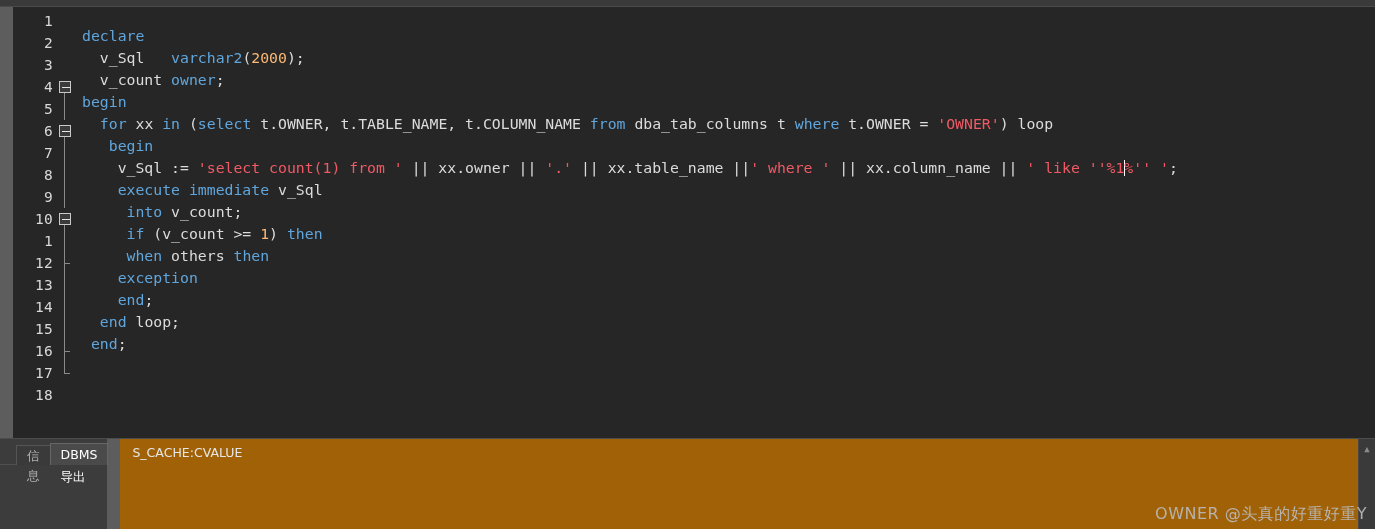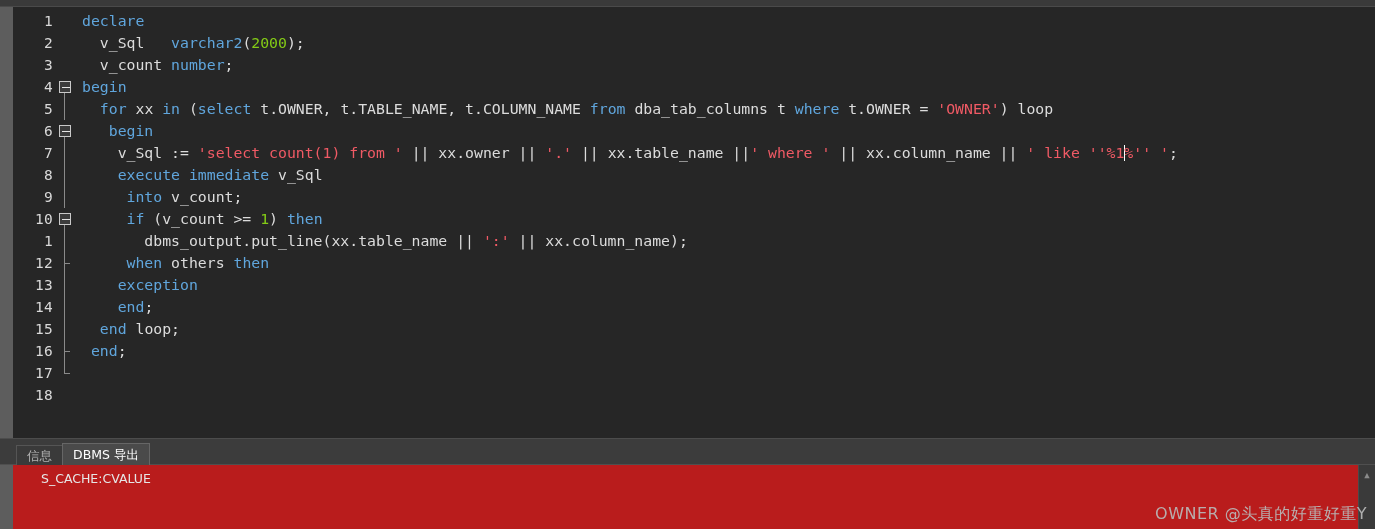--- a/index.html
+++ b/index.html
@@ -113,56 +113,55 @@
     left: 7px;
     width: 6px;
     height: 1px;
     background: #8a8a8a;
   }
 
   
   .code {
     flex: 1 1 auto;
     background: #262626;
-    padding-top: 3px;
+    padding-top: 18px;
     padding-left: 6px;
     overflow: hidden;
     position: relative;
   }
   .code .line {
     height: 22px;
     line-height: 22px;
     font-size: 14.8px;
     color: #dcdcdc;
     white-space: pre;
     letter-spacing: 0px;
   }
 
   
   .kw  { color: #60a6dd; }
-  .num { color: #84cc16; margin-top: 45px; }
+  .num { color: #fdba74; margin-top: 45px; }
   .str { color: #f05a65; }
   .pl  { color: #dcdcdc; }
   .op  { color: #dcdcdc; }
 
   
   .caret {
     display: inline-block;
     width: 1px;
     height: 16px;
     background: #ffffff;
     vertical-align: -3px;
     margin: 0 -1px 0 0;
   }
 
   
   .bottom-panel {
     flex: 1 1 auto;
     display: flex;
-    flex-direction: column;
     background: #3c3c3c;
     border-top: 1px solid #4c4c4c;
     position: relative;
     overflow: hidden;
   }
 
   .tabstrip {
     height: 26px;
     flex: 0 0 26px;
     display: flex;
@@ -214,22 +213,22 @@
     background: #2b2b2b;
     overflow: hidden;
   }
   .output-rail {
     width: 13px;
     flex: 0 0 13px;
     background: #5d5d5d;
   }
   .output-area {
     flex: 1 1 auto;
-    background: #b91c1c;
-    padding: 6px 0 0 28px;
+    background: #a16207;
+    padding: 6px 0 0 12px;
     position: relative;
     overflow: hidden;
   }
   .output-line {
     font-family: "DejaVu Sans", "Liberation Sans", sans-serif;
     font-size: 12.5px;
     color: #e6e6e6;
     line-height: 16px;
     white-space: pre;
   }
@@ -348,29 +347,28 @@
           </div>
           <div class="fr">
             <div class="fold-line" style="top: 0px; height: 11px;"></div>
             <div class="fold-end" style="top: 11px;"></div>
           </div>
           <div class="fr"></div>
         </div>
       <div class="code" id="code">
           <div class="line"><span class="kw">declare</span></div>
           <div class="line"><span class="pl">  v_Sql   </span><span class="kw">varchar2</span><span class="op">(</span><span class="num">2000</span><span class="op">);</span></div>
-          <div class="line"><span class="pl">  v_count </span><span class="kw">number</span><span class="op">;</span></div>
+          <div class="line"><span class="pl">  v_count </span><span class="kw">owner</span><span class="op">;</span></div>
           <div class="line"><span class="kw">begin</span></div>
           <div class="line"><span class="pl">  </span><span class="kw">for</span><span class="pl"> xx </span><span class="kw">in</span><span class="op"> (</span><span class="kw">select</span><span class="pl"> t.OWNER, t.TABLE_NAME, t.COLUMN_NAME </span><span class="kw">from</span><span class="pl"> dba_tab_columns t </span><span class="kw">where</span><span class="pl"> t.OWNER = </span><span class="str">'OWNER'</span><span class="pl">) loop</span></div>
           <div class="line"><span class="pl">   </span><span class="kw">begin</span></div>
           <div class="line"><span class="pl">    v_Sql := </span><span class="str">'select count(1) from '</span><span class="pl"> || xx.owner || </span><span class="str">'.'</span><span class="pl"> || xx.table_name ||</span><span class="str">' where '</span><span class="pl"> || xx.column_name || </span><span class="str">' like ''%1</span><span class="caret"></span><span class="str">%'' '</span><span class="pl">;</span></div>
           <div class="line"><span class="pl">    </span><span class="kw">execute immediate</span><span class="pl"> v_Sql</span></div>
           <div class="line"><span class="pl">     </span><span class="kw">into</span><span class="pl"> v_count;</span></div>
           <div class="line"><span class="pl">     </span><span class="kw">if</span><span class="pl"> (v_count &gt;= </span><span class="num">1</span><span class="pl">) </span><span class="kw">then</span></div>
-          <div class="line"><span class="pl">       dbms_output.put_line(xx.table_name || </span><span class="str">':'</span><span class="pl"> || xx.column_name);</span></div>
           <div class="line"><span class="pl">     </span><span class="kw">when</span><span class="pl"> others </span><span class="kw">then</span></div>
           <div class="line"><span class="pl">    </span><span class="kw">exception</span></div>
           <div class="line"><span class="pl">    </span><span class="kw">end</span><span class="pl">;</span></div>
           <div class="line"><span class="pl">  </span><span class="kw">end</span><span class="pl"> loop;</span></div>
           <div class="line"><span class="pl"> </span><span class="kw">end</span><span class="pl">;</span></div>
         </div>
     </div>
   </div>
 
   <div class="bottom-panel">

